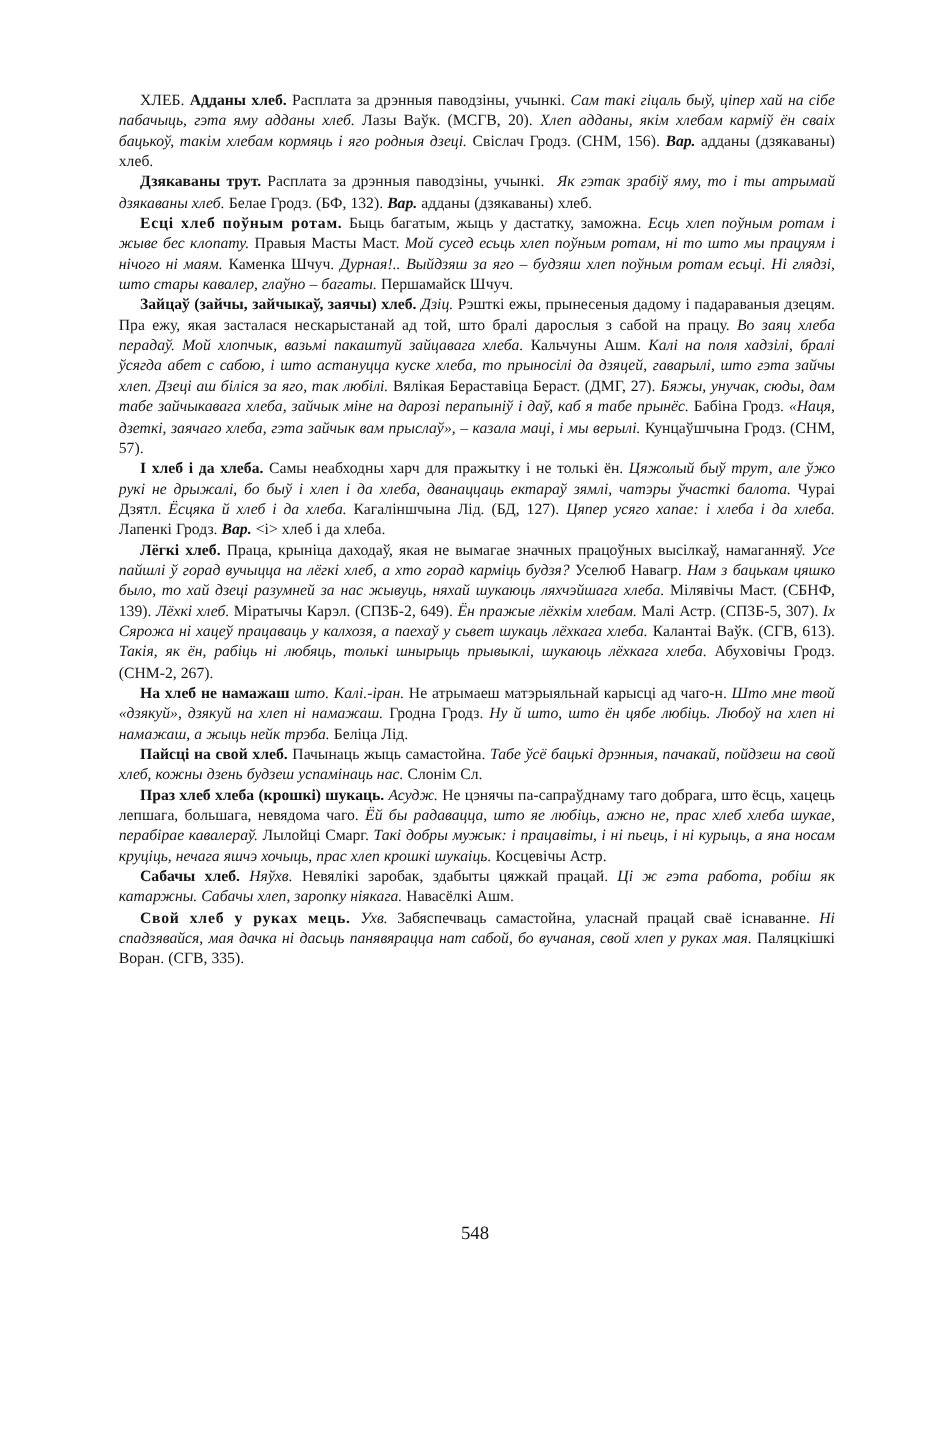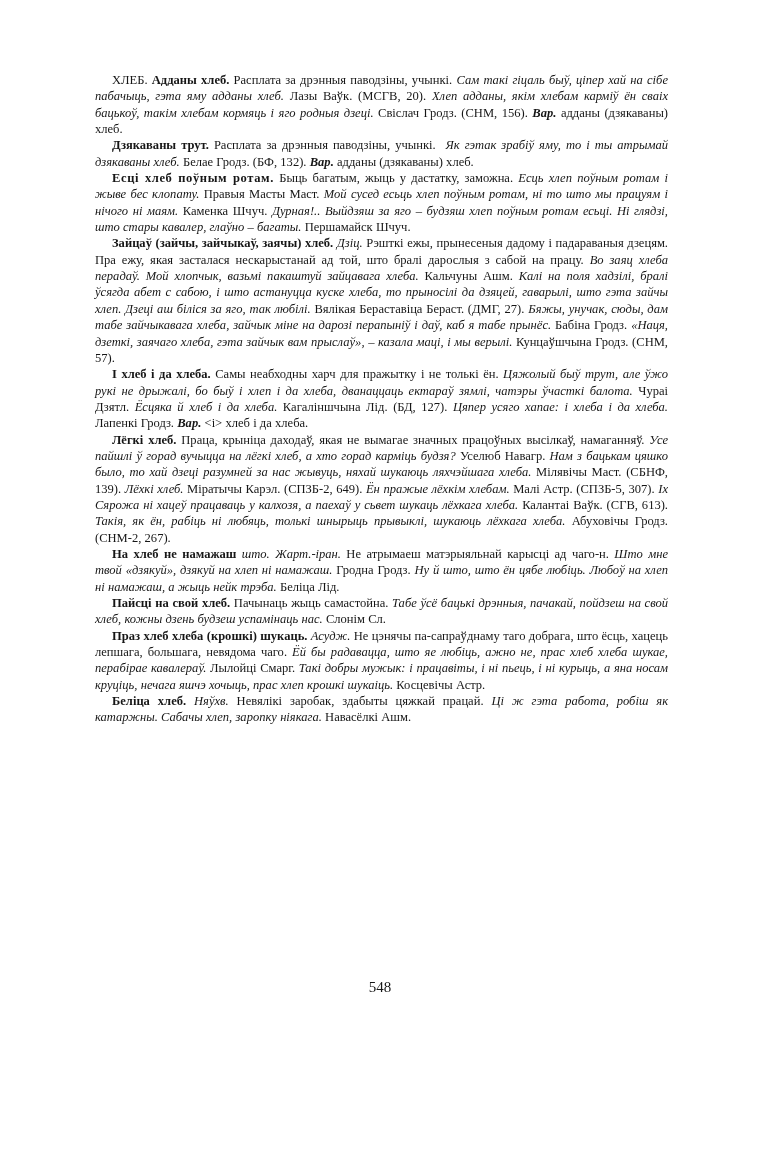--- a/index.html
+++ b/index.html
@@ -72,20 +72,21 @@
 <body>
 
 <div id="page">
   <div class="entries">
     <p class="entry first">ХЛЕБ. <b class="hw">Адданы хлеб.</b> Расплата за дрэнныя паводзіны, учынкі. <i class="it">Сам такі гіцаль быў, ціпер хай на сібе пабачыць, гэта яму адданы хлеб.</i> Лазы Ваўк. (МСГВ, 20). <i class="it">Хлеп адданы, якім хлебам карміў ён сваіх бацькоў, такім хлебам кормяць і яго родныя дзеці.</i> Свіслач Гродз. (СНМ, 156). <b class="var">Вар.</b> адданы (дзякаваны) хлеб.</p>
     <p class="entry"><b class="hw">Дзякаваны трут.</b> Расплата за дрэнныя паводзіны, учынкі.&nbsp; <i class="it">Як гэтак зрабіў яму, то і ты атрымай дзякаваны хлеб.</i> Белае Гродз. (БФ, 132). <b class="var">Вар.</b> адданы (дзякаваны) хлеб.</p>
     <p class="entry"><b class="hw"><span class="sp-wide">Есці хлеб поўным ротам.</span></b> Быць багатым, жыць у дастатку, заможна. <i class="it">Есць хлеп поўным ротам і жыве бес клопату.</i> Правыя Масты Маст. <i class="it">Мой сусед есьць хлеп поўным ротам, ні то што мы працуям і нічого ні маям.</i> Каменка Шчуч. <i class="it">Дурная!.. Выйдзяш за яго – будзяш хлеп поўным ротам есьці. Ні глядзі, што стары кавалер, глаўно – багаты.</i> Першамайск Шчуч.</p>
     <p class="entry"><b class="hw">Зайцаў (зайчы, зайчыкаў, заячы) хлеб.</b> <i class="lab">Дзіц.</i> Рэшткі ежы, прынесеныя дадому і падараваныя дзецям. Пра ежу, якая засталася нескарыстанай ад той, што бралі дарослыя з сабой на працу. <i class="it">Во заяц хлеба перадаў. Мой хлопчык, вазьмі пакаштуй зайцавага хлеба.</i> Кальчуны Ашм. <i class="it">Калі на поля хадзілі, бралі ўсягда абет с сабою, і што астануцца куске хлеба, то прыносілі да дзяцей, гаварылі, што гэта зайчы хлеп. Дзеці аш біліся за яго, так любілі.</i> Вялікая Бераставіца Бераст. (ДМГ, 27). <i class="it">Бяжы, унучак, сюды, дам табе зайчыкавага хлеба, зайчык міне на дарозі перапыніў і даў, каб я табе прынёс.</i> Бабіна Гродз. <i class="it">«Наця, дзеткі, заячаго хлеба, гэта зайчык вам прыслаў», – казала маці, і мы верылі.</i> Кунцаўшчына Гродз. (СНМ, 57).</p>
     <p class="entry"><b class="hw">І хлеб і да хлеба.</b> Самы неабходны харч для пражытку і не толькі ён. <i class="it">Цяжолый быў трут, але ўжо рукі не дрыжалі, бо быў і хлеп і да хлеба, дванаццаць ектараў зямлі, чатэры ўчасткі балота.</i> Чураі Дзятл. <i class="it">Ёсцяка й хлеб і да хлеба.</i> Кагаліншчына Лід. (БД, 127). <i class="it">Цяпер усяго хапае: і хлеба і да хлеба.</i> Лапенкі Гродз. <b class="var">Вар.</b> &lt;і&gt; хлеб і да хлеба.</p>
     <p class="entry"><b class="hw">Лёгкі хлеб.</b> Праца, крыніца даходаў, якая не вымагае значных працоўных высілкаў, намаганняў. <i class="it">Усе пайшлі ў горад вучыцца на лёгкі хлеб, а хто горад карміць будзя?</i> Уселюб Навагр. <i class="it">Нам з бацькам цяшко было, то хай дзеці разумней за нас жывуць, няхай шукаюць ляхчэйшага хлеба.</i> Мілявічы Маст. (СБНФ, 139). <i class="it">Лёхкі хлеб.</i> Міратычы Карэл. (СПЗБ-2, 649). <i class="it">Ён пражые лёхкім хлебам.</i> Малі Астр. (СПЗБ-5, 307). <i class="it">Іх Сярожа ні хацеў працаваць у калхозя, а паехаў у сьвет шукаць лёхкага хлеба.</i> Калантаі Ваўк. (СГВ, 613). <i class="it">Такія, як ён, рабіць ні любяць, толькі шнырыць прывыклі, шукаюць лёхкага хлеба.</i> Абуховічы Гродз. (СНМ-2, 267).</p>
-    <p class="entry"><b class="hw">На хлеб не намажаш</b> <i class="it">што. Жарт.-іран.</i> Не атрымаеш матэрыяльнай карысці ад чаго-н. <i class="it">Што мне твой «дзякуй», дзякуй на хлеп ні намажаш.</i> Гродна Гродз. <i class="it">Ну й што, што ён цябе любіць. Любоў на хлеп ні намажаш, а жыць нейк трэба.</i> Беліца Лід.</p>
+    <p class="entry"><b class="hw">На хлеб не намажаш</b> <i class="it">што. Калі.-іран.</i> Не атрымаеш матэрыяльнай карысці ад чаго-н. <i class="it">Што мне твой «дзякуй», дзякуй на хлеп ні намажаш.</i> Гродна Гродз. <i class="it">Ну й што, што ён цябе любіць. Любоў на хлеп ні намажаш, а жыць нейк трэба.</i> Беліца Лід.</p>
     <p class="entry"><b class="hw">Пайсці на свой хлеб.</b> Пачынаць жыць самастойна. <i class="it">Табе ўсё бацькі дрэнныя, пачакай, пойдзеш на свой хлеб, кожны дзень будзеш успамінаць нас.</i> Слонім Сл.</p>
     <p class="entry"><b class="hw">Праз хлеб хлеба (крошкі) шукаць.</b> <i class="lab">Асудж.</i> Не цэнячы па-сапраўднаму таго добрага, што ёсць, хацець лепшага, большага, невядома чаго. <i class="it">Ёй бы радавацца, што яе любіць, ажно не, прас хлеб хлеба шукае, перабірае кавалераў.</i> Лылойці Смарг. <i class="it">Такі добры мужык: і працавіты, і ні пьець, і ні курыць, а яна носам круціць, нечага яшчэ хочыць, прас хлеп крошкі шукаіць.</i> Косцевічы Астр.</p>
-    <p class="entry"><b class="hw">Беліца хлеб.</b> <i class="lab">Няўхв.</i> Невялікі заробак, здабыты цяжкай працай. <i class="it">Ці ж гэта работа, робіш як катаржны. Сабачы хлеп, заропку ніякага.</i> Навасёлкі Ашм.</p>
+    <p class="entry"><b class="hw">Сабачы хлеб.</b> <i class="lab">Няўхв.</i> Невялікі заробак, здабыты цяжкай працай. <i class="it">Ці ж гэта работа, робіш як катаржны. Сабачы хлеп, заропку ніякага.</i> Навасёлкі Ашм.</p>
+    <p class="entry"><b class="hw"><span class="sp-wide">Свой хлеб у руках мець.</span></b> <i class="lab">Ухв.</i> Забяспечваць самастойна, уласнай працай сваё існаванне. <i class="it">Ні спадзявайся, мая дачка ні дасьць панявярацца нат сабой, бо вучаная, свой хлеп у руках мая.</i> Паляцкішкі Воран. (СГВ, 335).</p>
   </div>
 </div>
 
 <div id="folio">548</div>
 
 </body></html>

